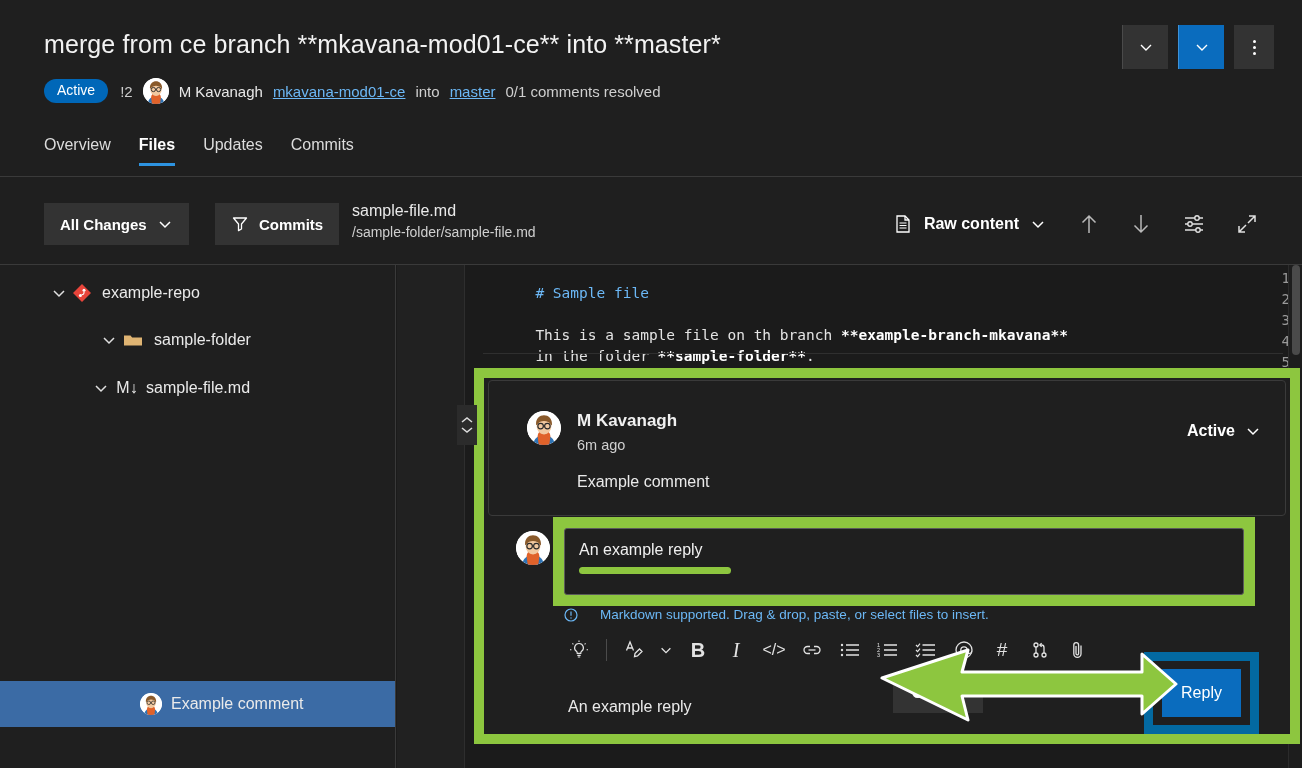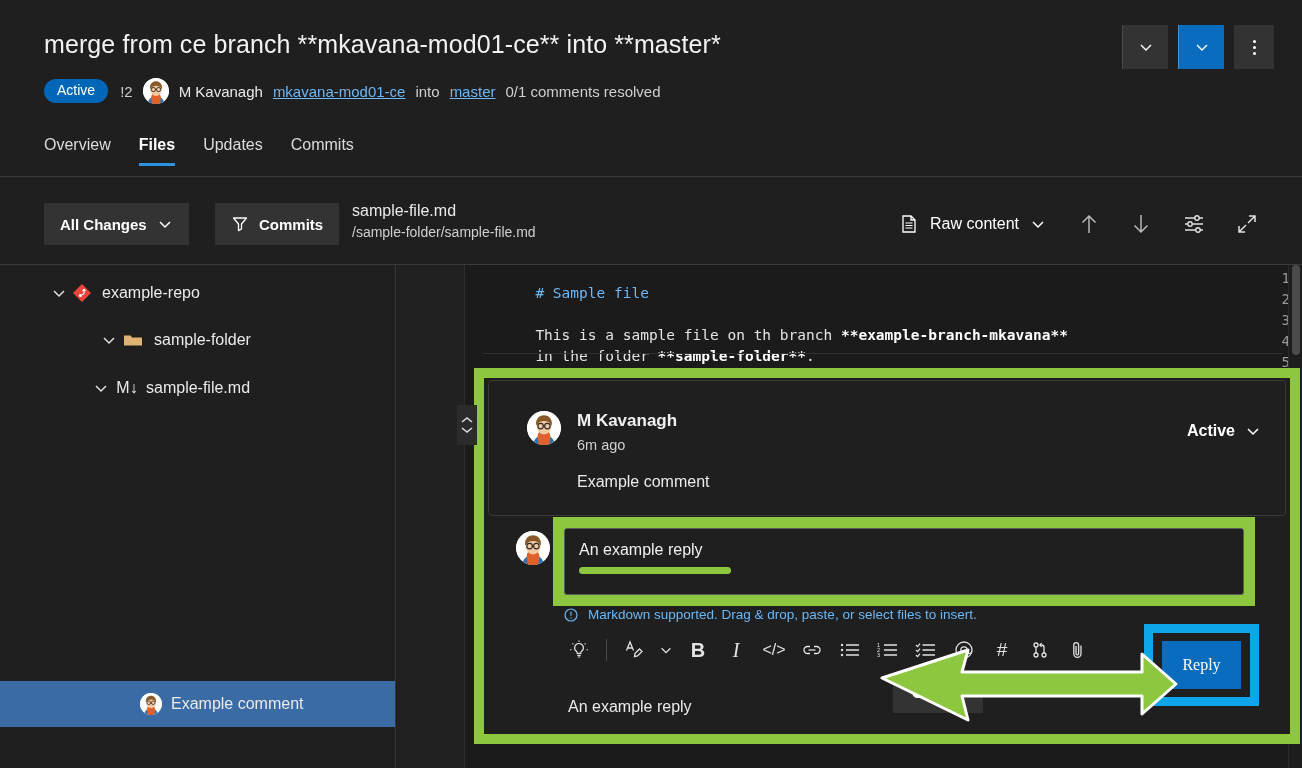--- a/index.html
+++ b/index.html
@@ -117,21 +117,21 @@
   .file-name { font-size: 16px; color: #eaeaea; }
   .file-path { font-size: 14px; color: #cfcfcf; margin-top: 4px; text-align: center; }
   .tb-right { position: absolute; right: 40px; top: 203px; display: flex; align-items: center; gap: 22px; }
   .tb-icon-btn {
     background: none; border: none; cursor: pointer; color: #dcdcdc;
     display: flex; align-items: center; justify-content: center;
     height: 42px; padding: 0 4px;
   }
   .raw-content-btn {
     background: none; border: none; cursor: pointer; color: #ffffff;
-    font-family: inherit; font-size: 16px; font-weight: 400;
+    font-family: inherit; font-size: 16px; font-weight: 700;
     display: flex; align-items: center; gap: 11px; height: 42px;
   }
   .tb-rule {
     position: absolute; left: 0; top: 264px; width: 1302px; height: 1px; background: #3a3a3a;
   }
 
   
   .file-tree {
     position: absolute; left: 0; top: 265px; width: 396px; height: 503px;
     background: #1f1f1f; border-right: 1px solid #3a3a3a;
@@ -211,21 +211,21 @@
   }
   .reply-text {
     position: absolute; left: 14px; top: 12px; font-size: 16px; color: #f0f0f0;
   }
   .reply-underline {
     position: absolute; left: 14px; top: 38px; width: 152px; height: 7px;
     background: #8dc63f; border-radius: 4px;
   }
 
   .md-hint {
-    position: absolute; left: 564px; top: 607px; display: flex; align-items: center; gap: 10px;
+    position: absolute; left: 564px; top: 607px; display: flex; align-items: center; gap: 22px;
     font-size: 13.5px; color: #6cb8f6; z-index: 7;
   }
 
   .fmt-bar {
     position: absolute; left: 560px; top: 632px; width: 620px; height: 36px;
     display: flex; align-items: center; gap: 0; z-index: 6;
   }
   .fmt-btn {
     background: none; border: none; color: #e2e2e2; cursor: pointer;
     width: 38px; height: 36px; display: flex; align-items: center; justify-content: center;
@@ -236,23 +236,22 @@
   .draft-text { position: absolute; left: 568px; top: 698px; font-size: 16px; color: #eaeaea; z-index: 6; }
 
   .cancel-btn {
     position: absolute; left: 893px; top: 673px; width: 90px; height: 40px;
     background: #333333; border: none; color: #ffffff; font-family: inherit;
     font-size: 16px; font-weight: 700; cursor: pointer; z-index: 6;
     display: flex; align-items: center; justify-content: center;
   }
 
   .reply-btn-hl {
-    position: absolute; left: 1144px; top: 624px; width: 115px; height: 82px; z-index: 8;
-    background: #0ea5e9;
-    font-family: Liberation Serif, serif;
+    position: absolute; left: 1144px; top: 652px; width: 115px; height: 82px; z-index: 8;
+    background: #0369a1;
   }
   .reply-btn-hl .inner { position: absolute; left: 9px; top: 9px; width: 97px; height: 64px; background: #1f1f1f; }
   .reply-btn {
     position: absolute; left: 9px; top: 8px; width: 79px; height: 48px;
     background: #0a6cbe; border: none; color: #ffffff; font-family: inherit;
     font-size: 16px; font-weight: 400; cursor: pointer;
     display: flex; align-items: center; justify-content: center;
   }
 
   .arrow-svg { position: absolute; left: 880px; top: 628px; width: 300px; height: 112px; z-index: 9; pointer-events: none; }

